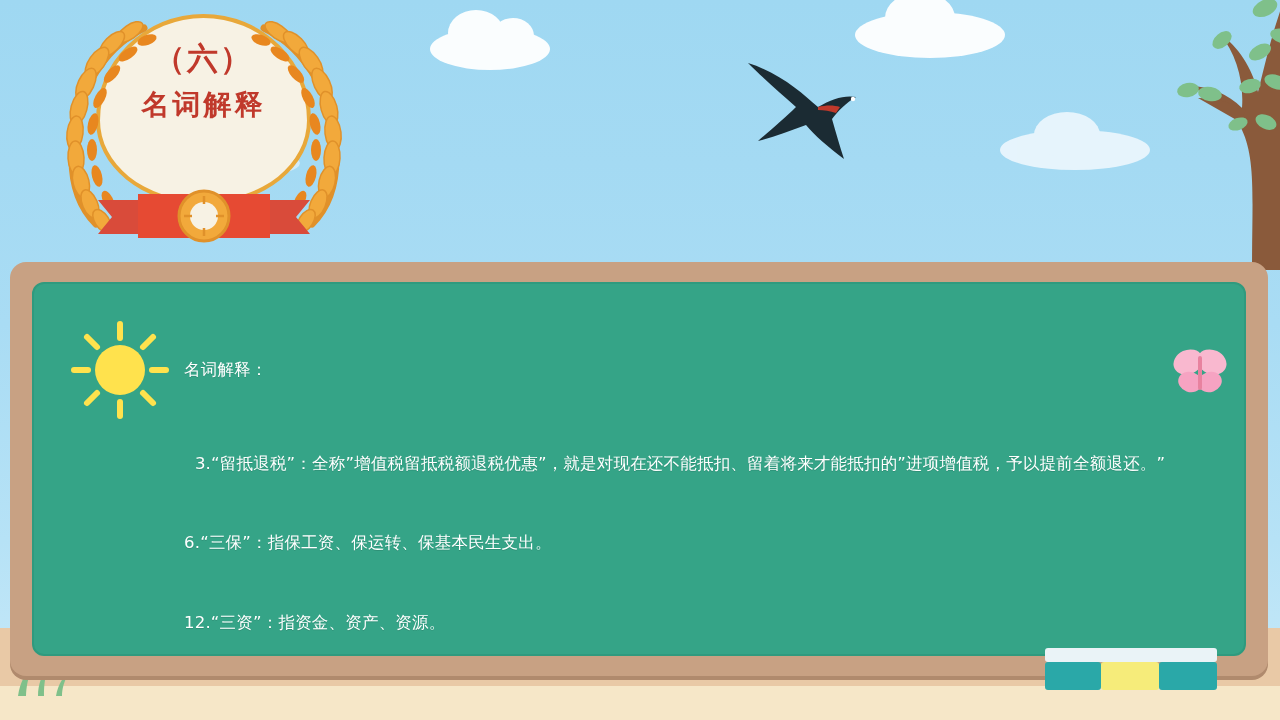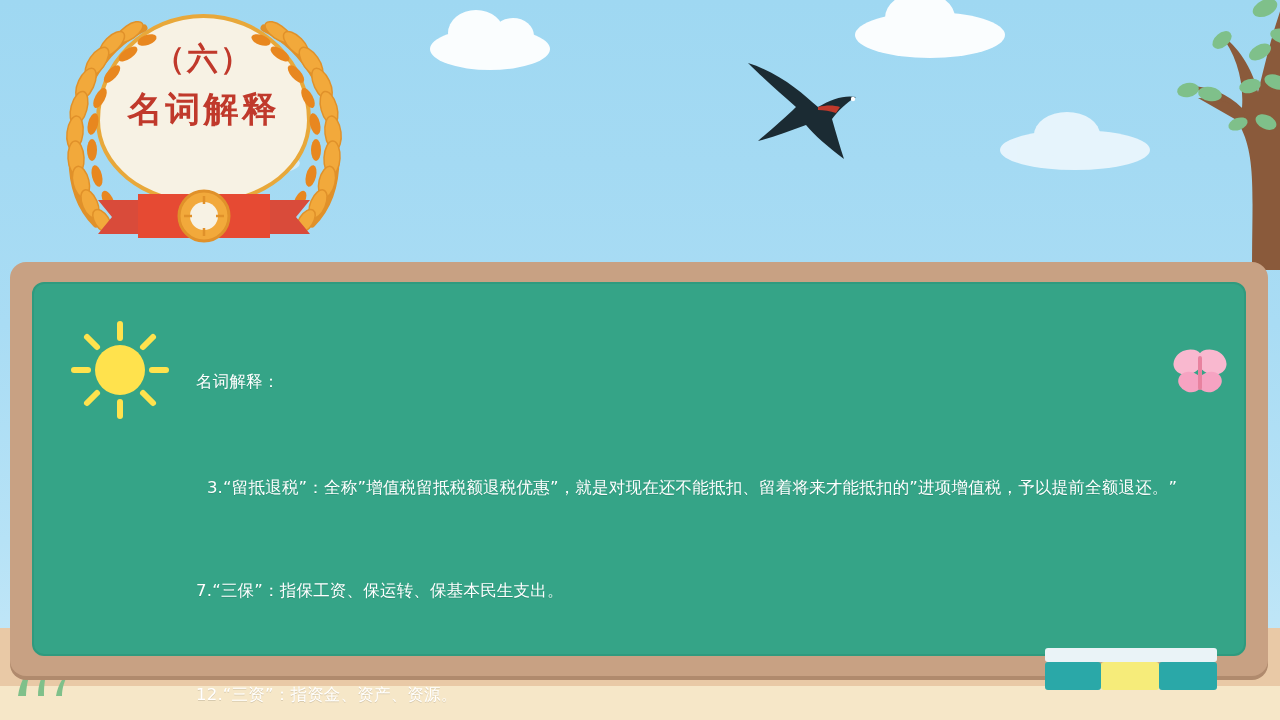--- a/index.html
+++ b/index.html
@@ -56,21 +56,21 @@
     border-radius: 50% 50% 48% 48% / 56% 56% 44% 44%;
   }
   .badge-text {
     position: absolute; left: 58px; top: 30px; width: 215px;
     text-align: center;
     color: #c0392b;
     font-family: "DejaVu Serif", serif;
     font-weight: bold;
   }
   .badge-text .l1 { font-size: 31px; letter-spacing: 2px; }
-  .badge-text .l2 { font-size: 35px; letter-spacing: 3px; margin-top: 6px; }
+  .badge-text .l2 { font-size: 28px; letter-spacing: 3px; margin-top: 6px; }
 
   
   .laurel { position: absolute; top: 10px; width: 110px; height: 215px; }
   .laurel.left  { left: 14px; }
   .laurel.right { left: 208px; transform: scaleX(-1); }
 
   .ribbon { position: absolute; left: 60px; top: 178px; width: 212px; height: 70px; }
 
   
   .board-frame {
@@ -90,21 +90,21 @@
   .board-text {
     position: absolute; left: 150px; top: 20px; right: 18px;
     color: #ffffff;
     font-family: "DejaVu Sans", sans-serif;
     font-size: 16.5px;
     line-height: 26.5px;
     letter-spacing: .2px;
     white-space: pre-wrap;
     text-shadow: 0 1px 0 rgba(0,0,0,.12);
   }
-  .board-text .p { margin: 12px; }
+  .board-text .p { margin: 0; }
   .board-text .p.head { margin-bottom: 14px; }
 
   
   .sun { position: absolute; left: 36px; top: 36px; width: 100px; height: 100px; }
   
   .butterfly { position: absolute; right: 14px; top: 60px; width: 60px; height: 56px; }
 
   
   .books { position: absolute; left: 1045px; top: 648px; width: 172px; height: 42px; }
 
@@ -251,21 +251,21 @@
         <ellipse cx="18" cy="18" rx="15" ry="12" fill="#f9b8cf" transform="rotate(-25 18 18)"></ellipse>
         <ellipse cx="42" cy="18" rx="15" ry="12" fill="#f9b8cf" transform="rotate(25 42 18)"></ellipse>
         <ellipse cx="20" cy="38" rx="12" ry="10" fill="#f6a3c2" transform="rotate(20 20 38)"></ellipse>
         <ellipse cx="40" cy="38" rx="12" ry="10" fill="#f6a3c2" transform="rotate(-20 40 38)"></ellipse>
         <rect x="28" y="12" width="4" height="34" rx="2" fill="#e8829f"></rect>
       </svg>
 
       <div class="board-text">
         <p class="p head">名词解释：</p>
         <p class="p">  3.“留抵退税”：全称”增值税留抵税额退税优惠”，就是对现在还不能抵扣、留着将来才能抵扣的”进项增值税，予以提前全额退还。”</p>
-        <p class="p">7.“三保”：指保工资、保运转、保基本民生支出。</p>
+        <p class="p">6.“三保”：指保工资、保运转、保基本民生支出。</p>
         <p class="p">12.“三资”：指资金、资产、资源。</p>
         
         
       </div>
     </div>
   </div>
 
   <svg class="books" viewBox="0 0 172 42">
     <rect x="0" y="0" width="172" height="14" rx="3" fill="#eaf3f7"></rect>
     <rect x="0" y="14" width="56" height="28" rx="3" fill="#2aa8a8"></rect>

